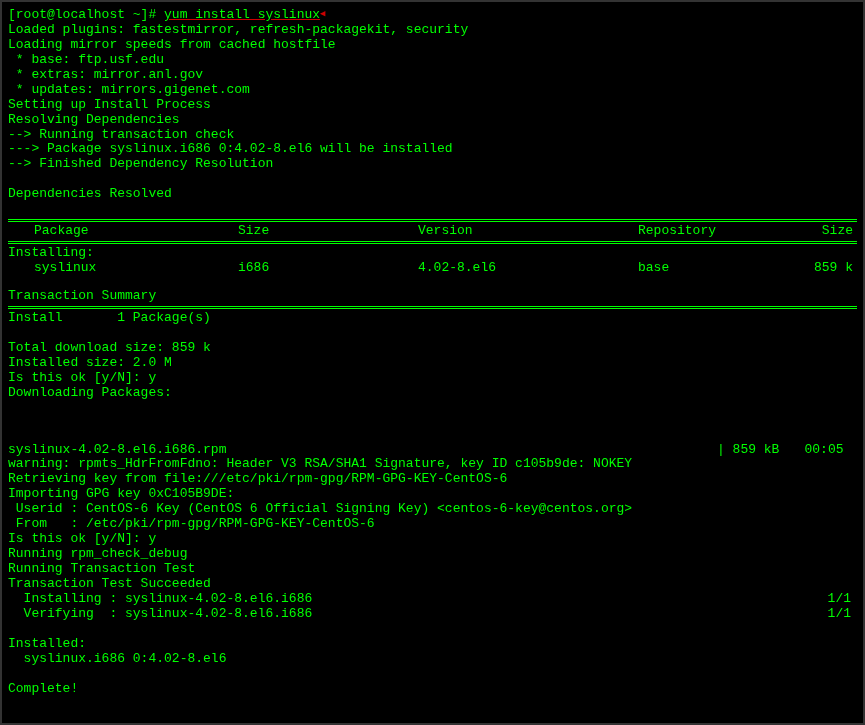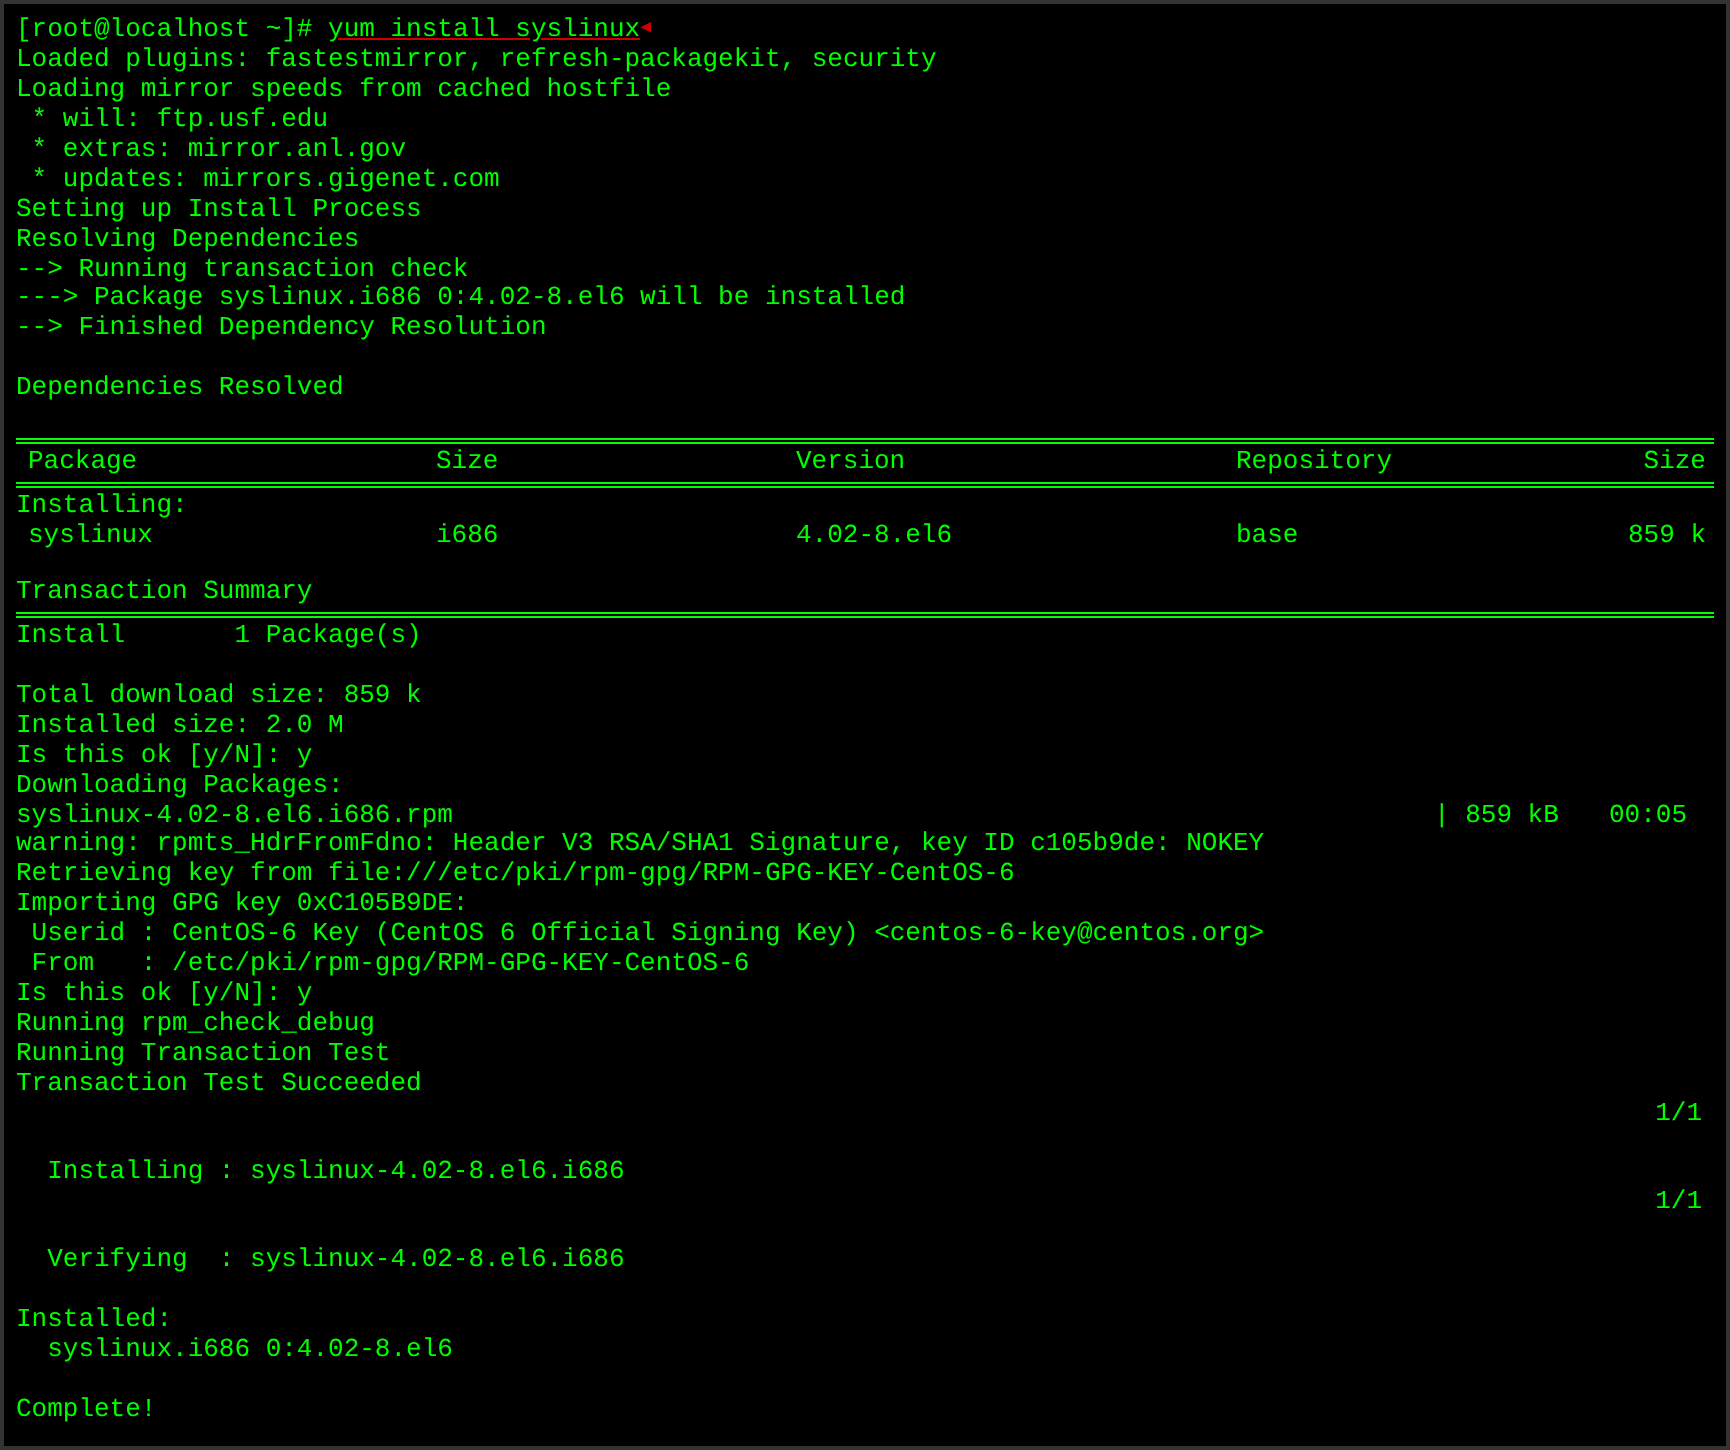--- a/index.html
+++ b/index.html
@@ -19,45 +19,45 @@
     .cmd { color: #00ff00; text-decoration: underline; text-decoration-color: #cc0000; }
     .arrow { color: #cc0000; font-size: 9px; position: relative; top: -2px; }
     .line { white-space: pre; color: #00ff00; }
     .divider-thick {
       border-top: 1px solid #00ff00;
       border-bottom: 1px solid #00ff00;
       height: 3px;
       margin: 2px 0;
     }
     .row { display: flex; color: #00ff00; }
-    .col-package { width: 210px; padding-left: 6px; }
+    .col-package { width: 210px; padding-left: 6px; margin-left: 20px; }
     .col-arch { width: 180px; }
     .col-version { width: 220px; }
     .col-repo { width: 175px; }
     .col-size { text-align: right; flex: 1; padding-right: 4px; }
-    .dl-line { display: flex; }
+    .dl-line { display: flex; margin-top: 42px; }
     .dl-left { flex: 1; }
     .dl-size { width: 80px; text-align: left; }
     .dl-time { width: 60px; text-align: center; padding-right: 6px; }
     .install-line { display: flex; }
-    .install-left { flex: 1; white-space: pre; margin-top: 29px; }
+    .install-left { flex: 1; white-space: pre; }
     .install-right { padding-right: 6px; }
     .spacer-sm { height: 13px; }
   </style>
 </head>
 <body>
 
 <div>
   <div>
     <span class="prompt">[root@localhost ~]# </span><span class="cmd">yum install syslinux</span><span class="arrow">◀</span>
   </div>
   <div id="pre-lines">
       <div class="line">Loaded plugins: fastestmirror, refresh-packagekit, security</div>
       <div class="line">Loading mirror speeds from cached hostfile</div>
-      <div class="line"> * will: ftp.usf.edu</div>
+      <div class="line"> * base: ftp.usf.edu</div>
       <div class="line"> * extras: mirror.anl.gov</div>
       <div class="line"> * updates: mirrors.gigenet.com</div>
       <div class="line">Setting up Install Process</div>
       <div class="line">Resolving Dependencies</div>
       <div class="line">--&gt; Running transaction check</div>
       <div class="line">---&gt; Package syslinux.i686 0:4.02-8.el6 will be installed</div>
       <div class="line">--&gt; Finished Dependency Resolution</div>
       <div class="line">&nbsp;</div>
       <div class="line">Dependencies Resolved</div>
       <div class="line">&nbsp;</div>

